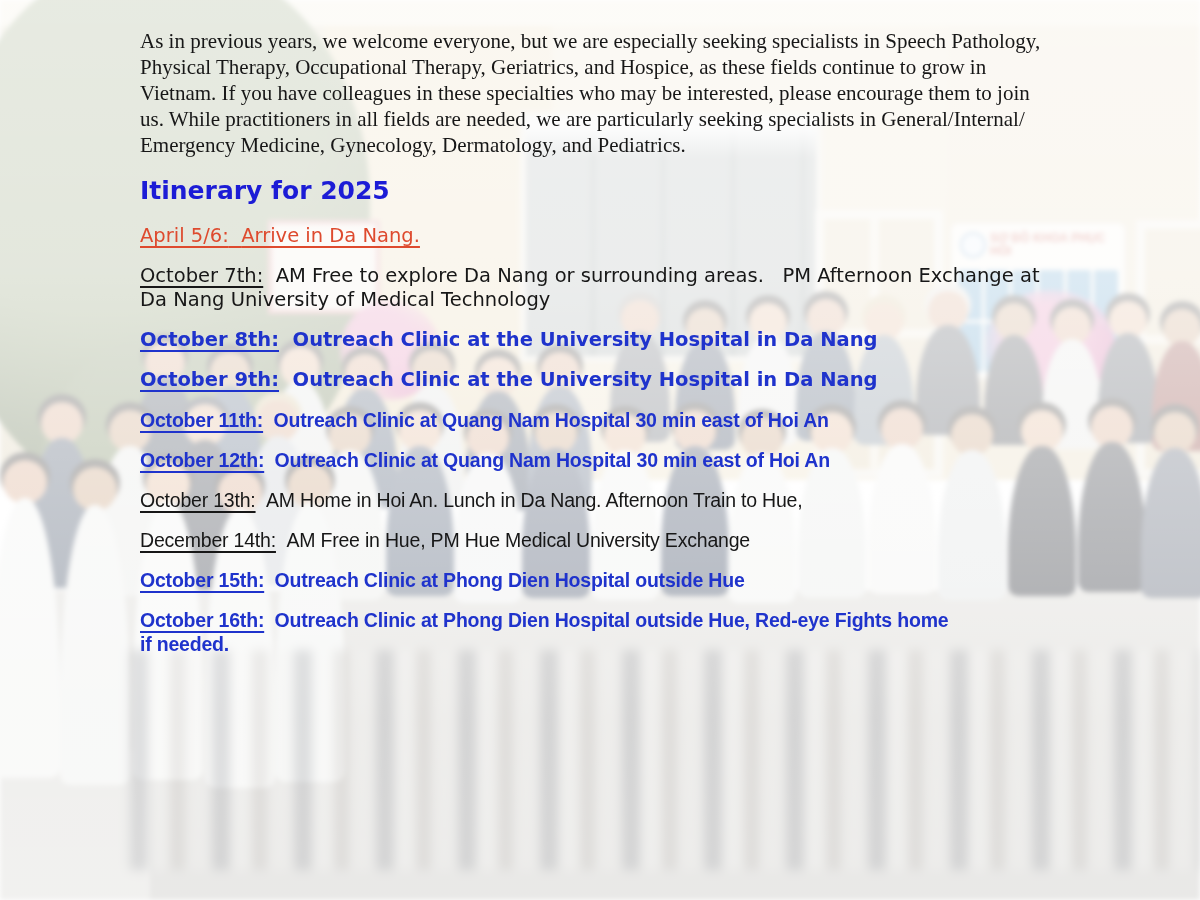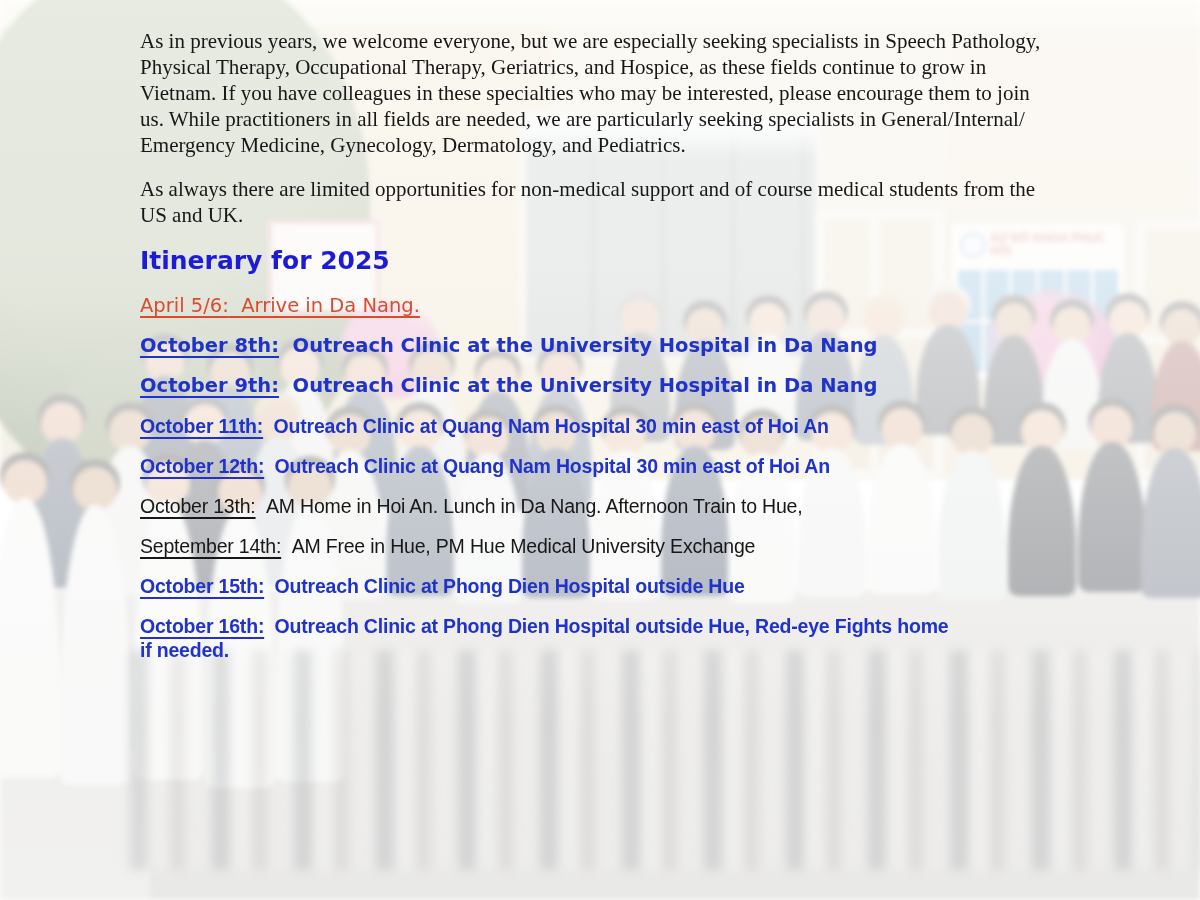--- a/index.html
+++ b/index.html
@@ -314,29 +314,29 @@
   </div>
 
   <div class="veil"></div>
 
   <div class="content">
     <p class="para">As in previous years, we welcome everyone, but we are especially seeking specialists in Speech Pathology,
 Physical Therapy, Occupational Therapy, Geriatrics, and Hospice, as these fields continue to grow in
 Vietnam. If you have colleagues in these specialties who may be interested, please encourage them to join
 us. While practitioners in all fields are needed, we are particularly seeking specialists in General/Internal/
 Emergency Medicine, Gynecology, Dermatology, and Pediatrics.</p>
-    <p class="para">As always there are limited opportunities for non-medical support and of course medical students from the
-US and UK.</p>
     <h2 class="itin-heading">Itinerary for 2025</h2>
     <div id="itinerary-list">
         <div class="itin-item v-red"><span class="u-full"><span class="date">April 5/6:</span><span class="sep">&nbsp;&nbsp;</span><span class="txt">Arrive in Da Nang.</span></span></div>
+        <div class="itin-item v-black"><span><span class="date u-date">October 7th:</span><span class="sep">&nbsp;&nbsp;</span><span class="txt">AM Free to explore Da Nang or surrounding areas.&nbsp;&nbsp; PM Afternoon Exchange at
+Da Nang University of Medical Technology</span></span></div>
         <div class="itin-item v-blue"><span><span class="date u-date">October 8th:</span><span class="sep">&nbsp;&nbsp;</span><span class="txt">Outreach Clinic at the University Hospital in Da Nang</span></span></div>
         <div class="itin-item v-blue"><span><span class="date u-date">October 9th:</span><span class="sep">&nbsp;&nbsp;</span><span class="txt">Outreach Clinic at the University Hospital in Da Nang</span></span></div>
         <div class="itin-item v-blue narrow"><span><span class="date u-date">October 11th:</span><span class="sep">&nbsp;&nbsp;</span><span class="txt">Outreach Clinic at Quang Nam Hospital 30 min east of Hoi An</span></span></div>
         <div class="itin-item v-blue narrow"><span><span class="date u-date">October 12th:</span><span class="sep">&nbsp;&nbsp;</span><span class="txt">Outreach Clinic at Quang Nam Hospital 30 min east of Hoi An</span></span></div>
         <div class="itin-item v-black narrow"><span><span class="date u-date">October 13th:</span><span class="sep">&nbsp;&nbsp;</span><span class="txt">AM Home in Hoi An. Lunch in Da Nang. Afternoon Train to Hue,</span></span></div>
-        <div class="itin-item v-black narrow"><span><span class="date u-date">September 14th:</span><span class="sep">&nbsp;&nbsp;</span><span class="txt">AM Free in Hue, PM Hue Medical University Exchange</span></span></div>
+        <div class="itin-item v-black narrow"><span><span class="date u-date">December 14th:</span><span class="sep">&nbsp;&nbsp;</span><span class="txt">AM Free in Hue, PM Hue Medical University Exchange</span></span></div>
         <div class="itin-item v-blue narrow"><span><span class="date u-date">October 15th:</span><span class="sep">&nbsp;&nbsp;</span><span class="txt">Outreach Clinic at Phong Dien Hospital outside Hue</span></span></div>
         <div class="itin-item v-blue narrow"><span><span class="date u-date">October 16th:</span><span class="sep">&nbsp;&nbsp;</span><span class="txt">Outreach Clinic at Phong Dien Hospital outside Hue, Red-eye Fights home
 if needed.</span></span></div>
       </div>
   </div>
 </div>
 
 </body></html>

